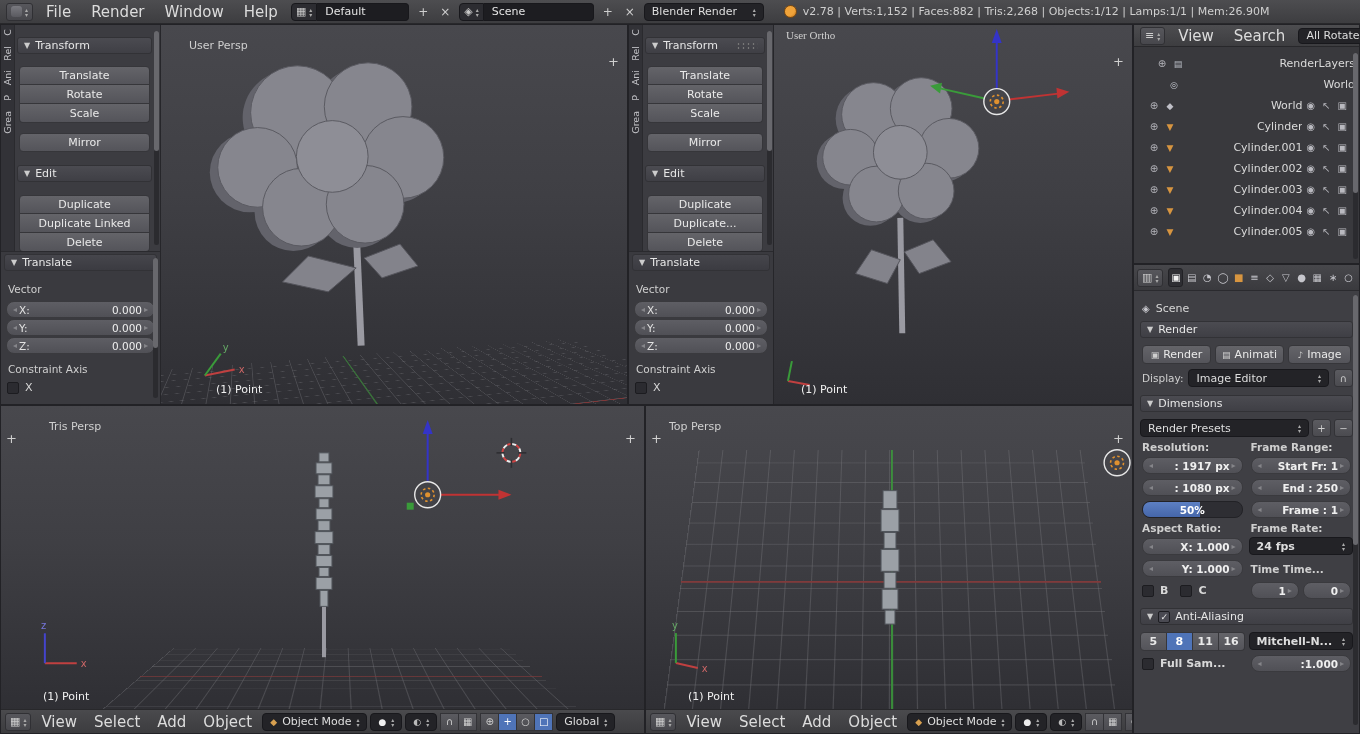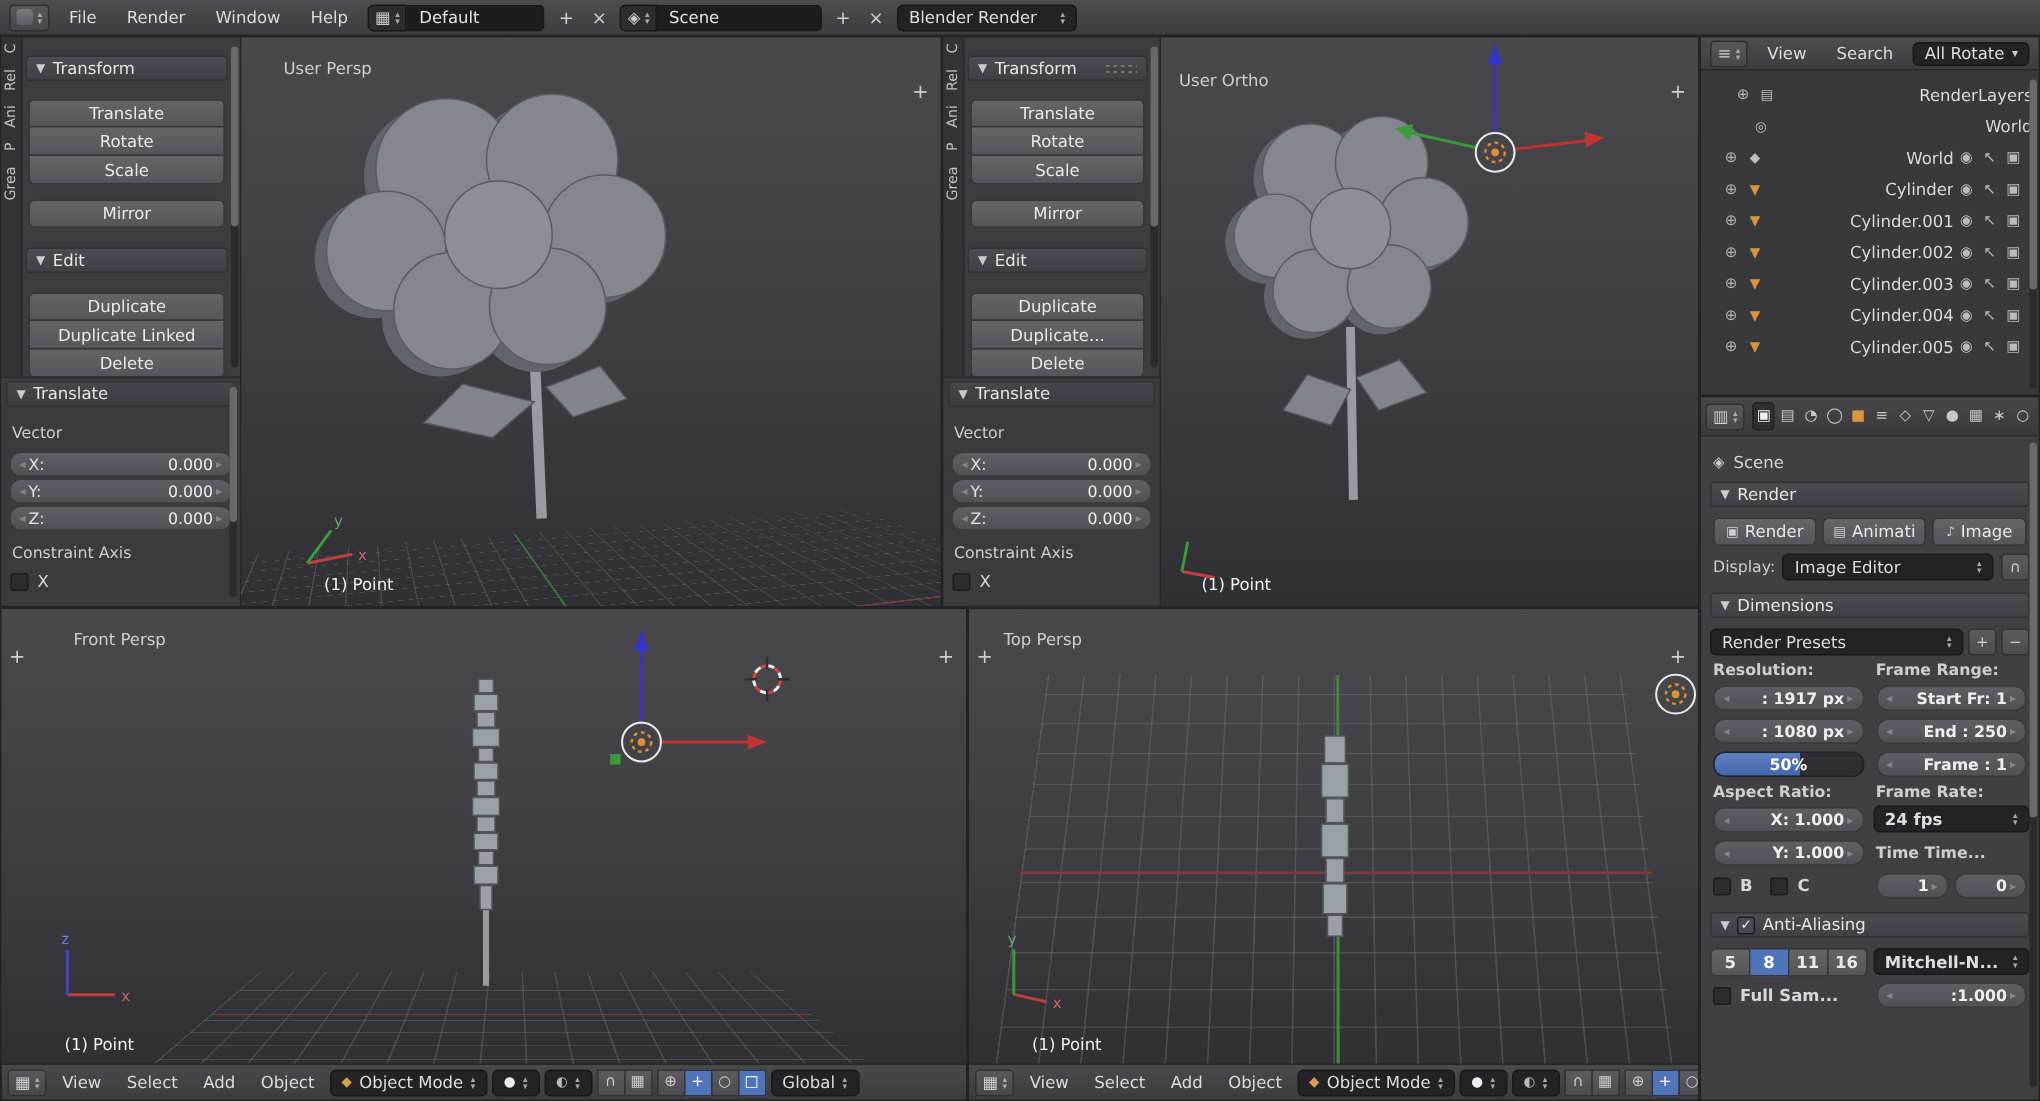--- a/index.html
+++ b/index.html
@@ -3,21 +3,21 @@
 <meta charset="utf-8">
 <style>
   html,body{margin:0;padding:0;background:#202023;}
   .win,.win *{box-sizing:border-box;}
   .win{position:relative;width:1360px;height:734px;background:#2a2a2e;overflow:hidden;
        font-family:"DejaVu Sans",sans-serif;font-size:11px;color:#d8d8d8;-webkit-user-select:none;}
   .abs{position:absolute;}
 
   
   .hdrbar{background:linear-gradient(#4d4d50,#3d3d40);border-bottom:1px solid #28282b;display:flex;align-items:center;gap:6px;padding:0 6px;}
-  .menu{color:#dcdcdc;padding:0 7px;font-size:11px;cursor:default;}
+  .menu{color:#dcdcdc;padding:0 7px;font-size:15px;cursor:default;}
   .edbtn{display:inline-flex;align-items:center;gap:3px;background:linear-gradient(#57575c,#47474c);border:1px solid #303034;border-radius:3px;height:18px;padding:0 4px;color:#cfcfcf;}
   .updn{display:inline-flex;flex-direction:column;font-size:6px;line-height:5px;color:#aaa;}
   .dd{display:inline-flex;align-items:center;gap:5px;background:#232327;border:1px solid #18181c;border-radius:4px;height:18px;padding:0 7px;color:#dedede;white-space:nowrap;}
   .ddicon{display:inline-flex;align-items:center;gap:3px;background:#2c2c31;border:1px solid #18181c;border-radius:4px 0 0 4px;height:18px;padding:0 4px;color:#c8c8c8;}
   .ddtext{display:inline-flex;align-items:center;background:#1d1d21;border:1px solid #18181c;border-left:none;border-radius:0 4px 4px 0;height:18px;padding:0 8px;min-width:70px;color:#e4e4e4;}
   .iconbtn{display:inline-flex;align-items:center;justify-content:center;width:16px;height:16px;color:#cfcfcf;font-size:12px;}
   .btn{display:flex;align-items:center;justify-content:center;height:19px;background:linear-gradient(#646469,#54545a);border:1px solid #36363a;border-radius:4px;color:#e9e9e9;font-size:11px;margin:0 2px;}
   .btn .bicon{margin-right:4px;font-size:9px;color:#cfcfcf;}
   .numf{display:flex;align-items:center;height:17px;background:linear-gradient(#5e5e64,#505056);border:1px solid #3a3a3e;border-radius:8px;padding:0 4px;margin:1px 2px;font-size:10.5px;color:#efefef;}
   .numf .sarr{color:rgba(255,255,255,.28);font-size:8px;width:8px;text-align:center;}
@@ -132,20 +132,24 @@
     <span class="iconbtn">×</span>
 
     <span class="dd" style="min-width:120px;justify-content:space-between;">
       <span>Blender Render</span>
       <span class="updn">
           <span>▴</span>
           <span>▾</span>
         </span>
     </span>
 
+    <span style="display:inline-flex;align-items:center;gap:6px;margin-left:14px;">
+      <span style="width:13px;height:13px;border-radius:50%;background:radial-gradient(circle at 35% 35%,#f0a33a 55%,#b86a16);display:inline-block;border:1px solid #7c4a10;"></span>
+      <span style="color:#cfcfcf;font-size:11px;">v2.78 | Verts:1,152 | Faces:882 | Tris:2,268 | Objects:1/12 | Lamps:1/1 | Mem:26.90M</span>
+    </span>
   </div>
 
   <div class="area" id="area-tl">
     <div class="tshelf" style="width:160px;">
       <div class="tabs">
         <span class="vtab">C</span>
         <span class="vtab">Rel</span>
         <span class="vtab">Ani</span>
         <span class="vtab">P</span>
         <span class="vtab">Grea</span>
@@ -350,21 +354,21 @@
         <g>
           <circle cx="224" cy="77" r="13" fill="none" stroke="#e8e8e8" stroke-width="1.4"></circle>
           <circle cx="224" cy="77" r="6.5" fill="none" stroke="#e0912f" stroke-width="1.6" stroke-dasharray="2.5 2.5"></circle>
           <circle cx="224" cy="77" r="2.6" fill="#e0912f"></circle>
         </g>
         <g stroke-width="2">
           <line x1="14" y1="358" x2="36" y2="362" stroke="#c04040"></line>
           <line x1="14" y1="358" x2="18" y2="338" stroke="#3a9b3a"></line>
         </g>
       </svg>
-      <span class="vplabel" style="left:12px;top:22px;">User Ortho</span>
+      <span class="vplabel" style="left:12px;top:4px;font-family:Liberation Serif, serif;">User Ortho</span>
       <span class="vpstatus" style="left:27px;bottom:8px;">(1) Point</span>
       <span class="plus" style="right:8px;top:30px;">+</span>
     </div>
   </div>
 
   <div class="area" id="area-bl">
     <div class="view3d" style="left:0;right:0;bottom:24px;">
       <div class="gf" style="left:140px;top:150px;width:400px;height:240px;transform:perspective(600px) rotateX(74deg);">
         <div class="gx"></div>
       </div>
@@ -407,21 +411,21 @@
               <line x1="519" y1="47" x2="527" y2="47"></line>
           </g>
         </g>
         <g stroke-width="2">
           <line x1="44" y1="258" x2="76" y2="258" stroke="#c04040"></line>
           <line x1="44" y1="258" x2="44" y2="228" stroke="#4444cc"></line>
           <text x="80" y="262" font-size="10" fill="#cc6666">x</text>
           <text x="40" y="224" font-size="10" fill="#7777dd">z</text>
         </g>
       </svg>
-      <span class="vplabel" style="left:48px;top:14px;">Front Persp</span>
+      <span class="vplabel" style="left:48px;top:14px;">Tris Persp</span>
       <span class="vpstatus" style="left:42px;bottom:6px;">(1) Point</span>
       <span class="plus" style="left:5px;top:26px;">+</span>
       <span class="plus" style="right:8px;top:26px;">+</span>
     </div>
     <div class="vheader">
       <span class="edbtn">▦<span class="updn">
             <span>▴</span>
             <span>▾</span>
           </span></span>
       <span class="menu">View</span>

